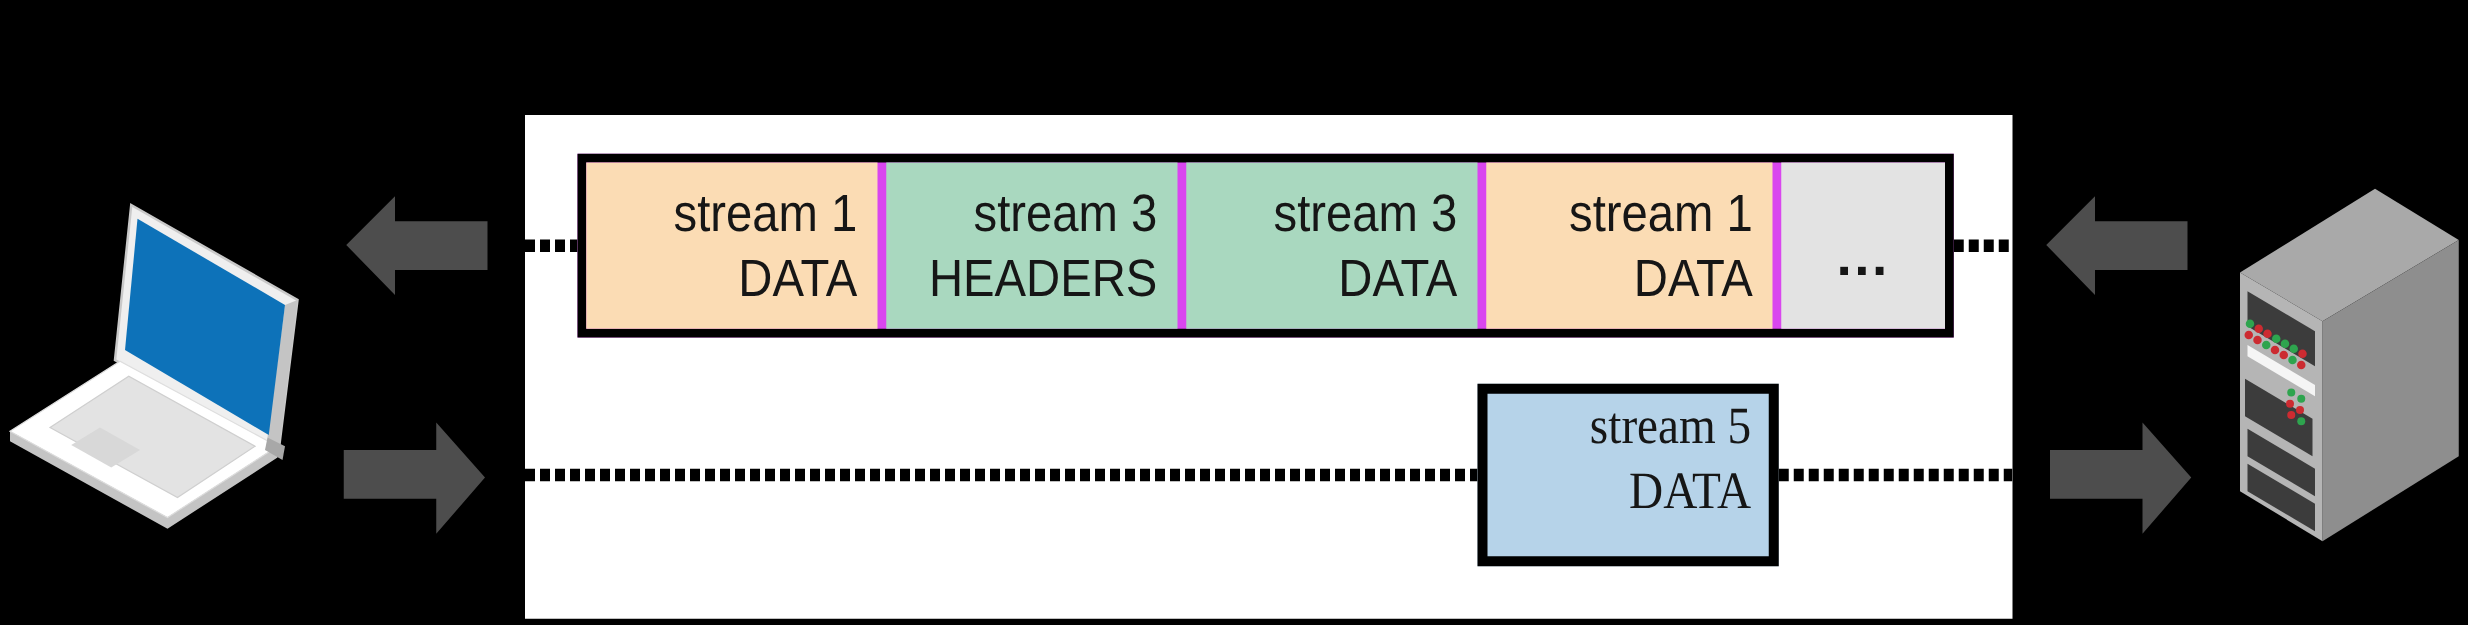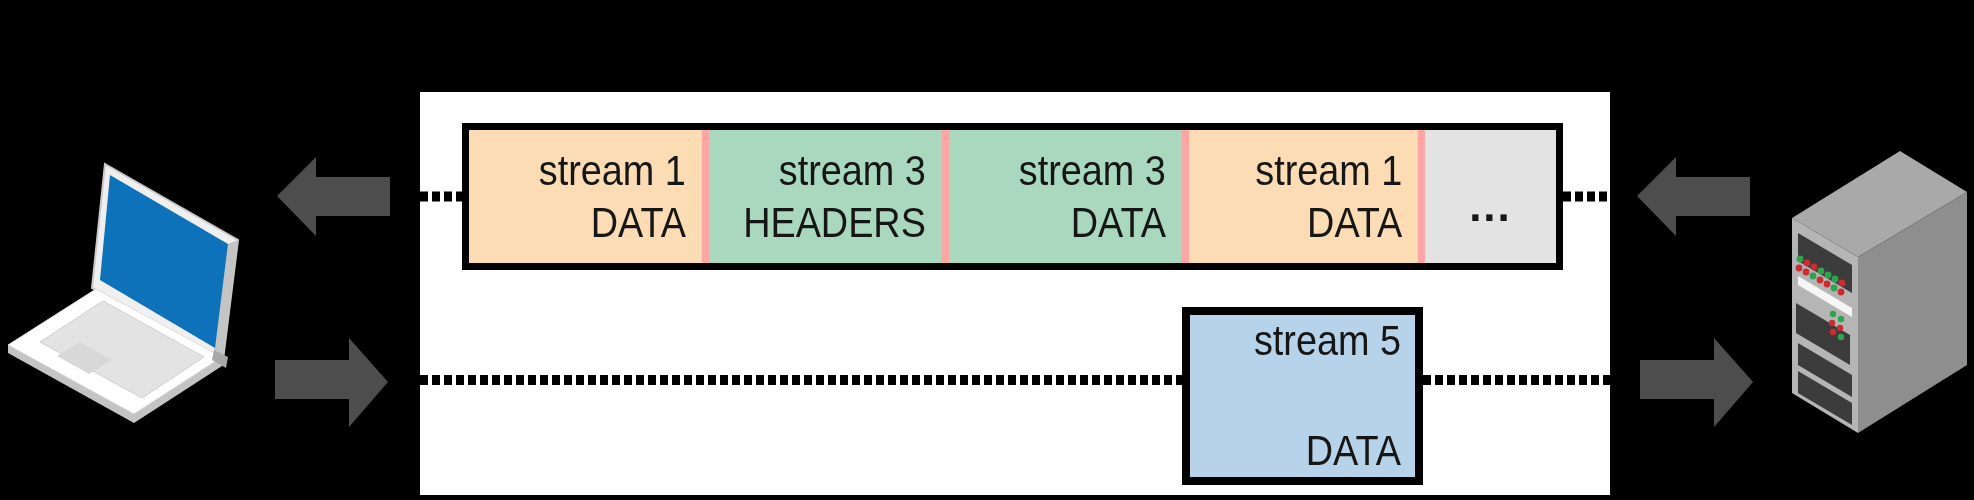--- a/index.html
+++ b/index.html
@@ -10,21 +10,21 @@
     font-family:"Liberation Sans",sans-serif;
   }
   .bg-art{position:absolute;left:0;top:0;width:1974px;height:500px;}
   .panel{
     position:absolute;left:420px;top:92px;width:1190px;height:403px;
     background:#ffffff;
   }
   .dash-layer{position:absolute;left:0;top:0;width:1190px;height:403px;}
   .frames-row{
     position:absolute;left:42px;top:31px;width:1101px;height:147px;
-    box-sizing:border-box;border:7px solid #000;background:#fca5a5;
+    box-sizing:border-box;border:7px solid #000;background:#d946ef;
     display:flex;gap:7px;
   }
   .frame-cell{
     display:flex;flex-direction:column;justify-content:center;
     box-sizing:border-box;padding-right:16px;
     text-align:right;color:#161616;
   }
   .frame-cell.c0{flex:240 1 0;}
   .frame-cell.c1{flex:240 1 0;}
   .frame-cell.c2{flex:240 1 0;}
@@ -32,24 +32,24 @@
   .frame-cell.c4{flex:145 1 0;padding-right:0;text-align:center;justify-content:center;}
   .frame-line{
     font-size:42px;line-height:52px;white-space:nowrap;
     transform:scaleX(0.9);transform-origin:100% 50%;
   }
   .ellipsis-line{
     font-size:44px;font-weight:bold;letter-spacing:2px;
     transform:translateY(9px);color:#161616;
   }
   .frame-s5{
-    position:absolute;left:762px;top:215px;width:241px;height:178px;
+    position:absolute;left:762px;top:215px;width:241px;height:146px;
     box-sizing:border-box;border:8px solid #000;
-    display:flex;flex-direction:column;justify-content:space-between;
-    text-align:right;padding-right:14px;color:#161616;
+    display:flex;flex-direction:column;justify-content:flex-start;
+    text-align:right;padding-right:14px;color:#161616;font-family:Liberation Serif, serif;
   }
 </style>
 </head>
 <body>
 
 <svg class="bg-art" viewBox="0 0 1974 500">
 
   <g>
     <polygon points="105,164 238,240 223,360 92,288" fill="#efefef" stroke="#c9c9c9" stroke-width="2"></polygon>
     <polygon points="228,244 238,240 223,360 214,350" fill="#c4c4c4"></polygon>

